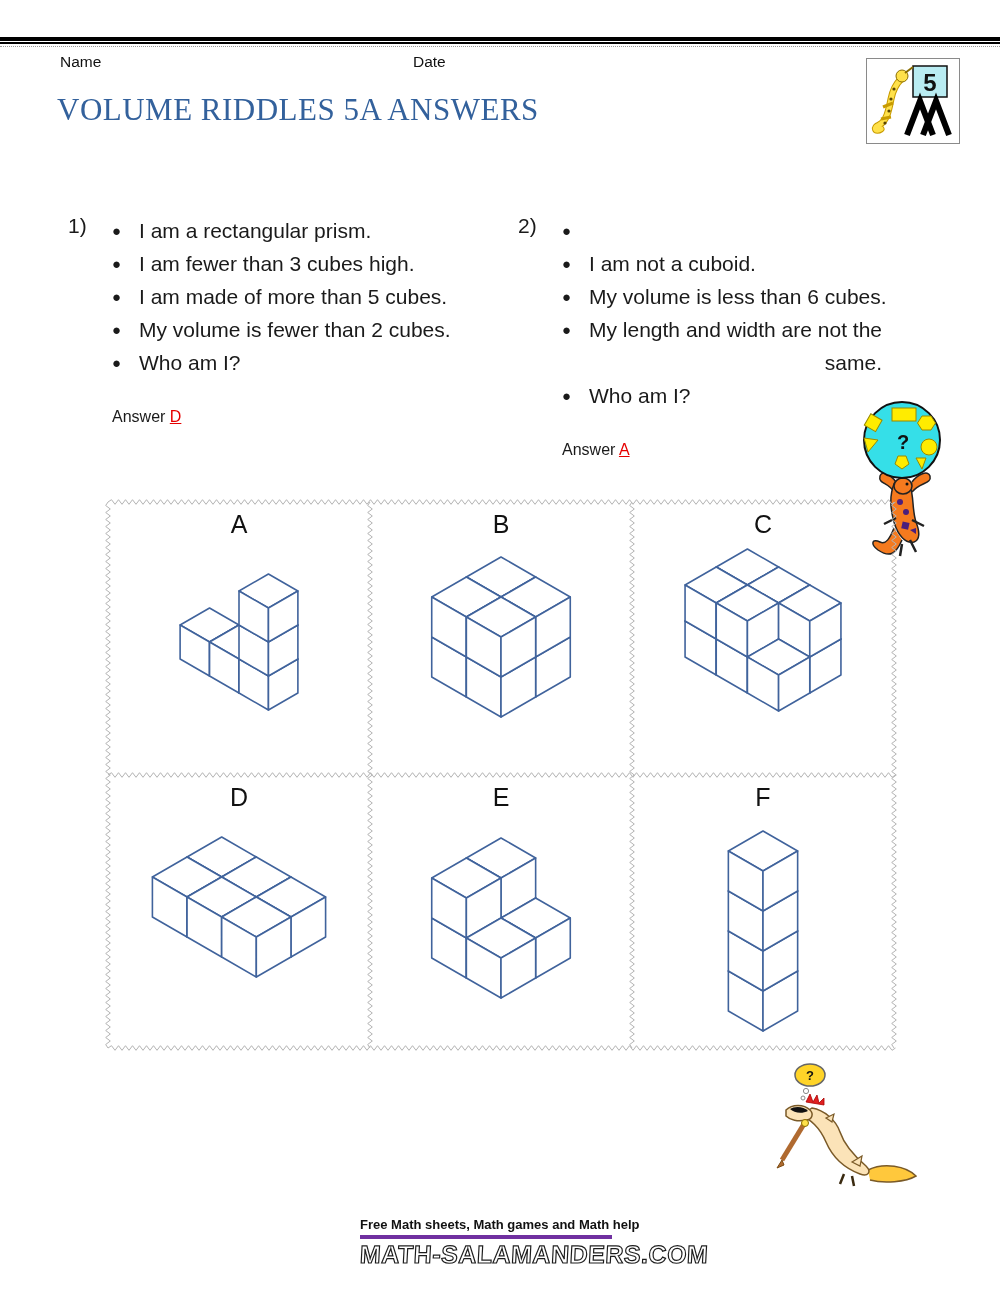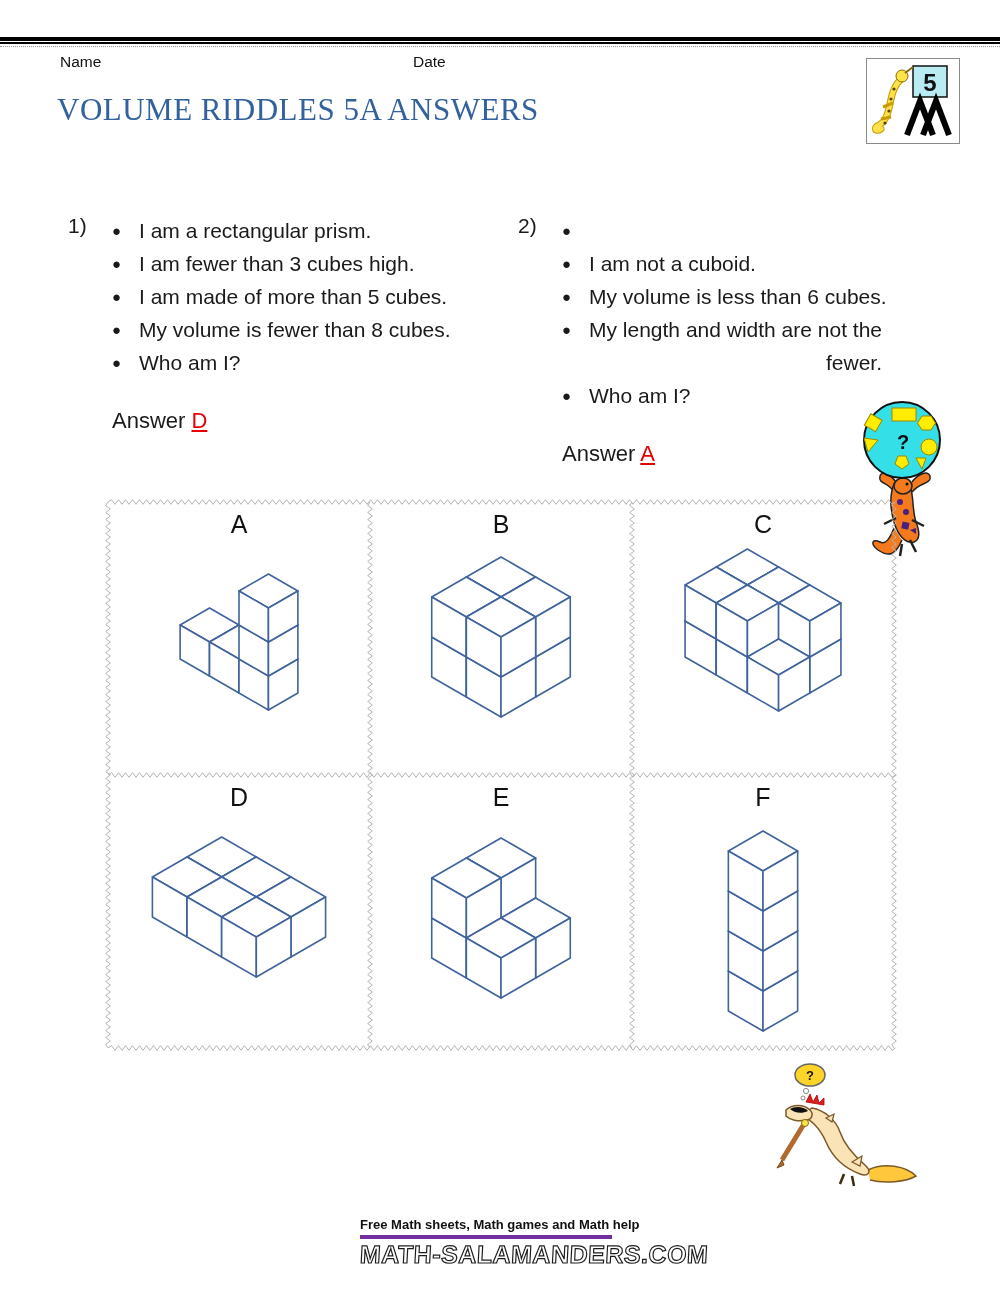--- a/index.html
+++ b/index.html
@@ -29,21 +29,21 @@
   
   .riddle{top:214px;}
   #riddle-0{left:68px;width:440px;}
   #riddle-1{left:518px;width:450px;}
   .riddle-number{position:absolute;left:0;top:0;font-size:21px;}
   .bullet-list{margin-left:44px;}
   .bullet-item{display:flex;}
   .bullet-dot{width:27px;font-size:15px;line-height:33px;}
   .bullet-text{font-size:21px;text-align:right;}
   .bullet-text div{line-height:33px;white-space:nowrap;}
-  .answer-line{margin-left:44px;margin-top:29px;font-size:22px;}
+  .answer-line{margin-left:44px;margin-top:29px;font-size:16px;}
   .answer-letter{color:var(--answer);text-decoration:underline;font-weight:400;}
   
   #grid{left:108px;top:502px;width:786px;height:546px;}
   .cell{position:absolute;}
   .cell-label{position:absolute;left:0;right:0;top:8px;text-align:center;font-size:25px;color:#111;}
   .cell svg{position:absolute;left:0;top:0;}
   #zigzag-overlay{position:absolute;left:0;top:0;overflow:visible;}
   
   .footer{left:356px;top:1210px;width:320px;}
   .footer-row{display:flex;align-items:center;}
@@ -110,21 +110,21 @@
       </div>
       <div class="bullet-item">
         <span class="bullet-dot">●</span>
         <div class="bullet-text">
           <div>I am made of more than 5 cubes.</div>
         </div>
       </div>
       <div class="bullet-item">
         <span class="bullet-dot">●</span>
         <div class="bullet-text">
-          <div>My volume is fewer than 8 cubes.</div>
+          <div>My volume is fewer than 2 cubes.</div>
         </div>
       </div>
       <div class="bullet-item">
         <span class="bullet-dot">●</span>
         <div class="bullet-text">
           <div>Who am I?</div>
         </div>
       </div>
     </div>
     <div class="answer-line"><span>Answer </span><span class="answer-letter">D</span></div>
@@ -144,21 +144,21 @@
       <div class="bullet-item">
         <span class="bullet-dot">●</span>
         <div class="bullet-text">
           <div>My volume is less than 6 cubes.</div>
         </div>
       </div>
       <div class="bullet-item">
         <span class="bullet-dot">●</span>
         <div class="bullet-text">
           <div>My length and width are not the</div>
-          <div>fewer.</div>
+          <div>same.</div>
         </div>
       </div>
       <div class="bullet-item">
         <span class="bullet-dot">●</span>
         <div class="bullet-text">
           <div>Who am I?</div>
         </div>
       </div>
     </div>
     <div class="answer-line"><span>Answer </span><span class="answer-letter">A</span></div>

